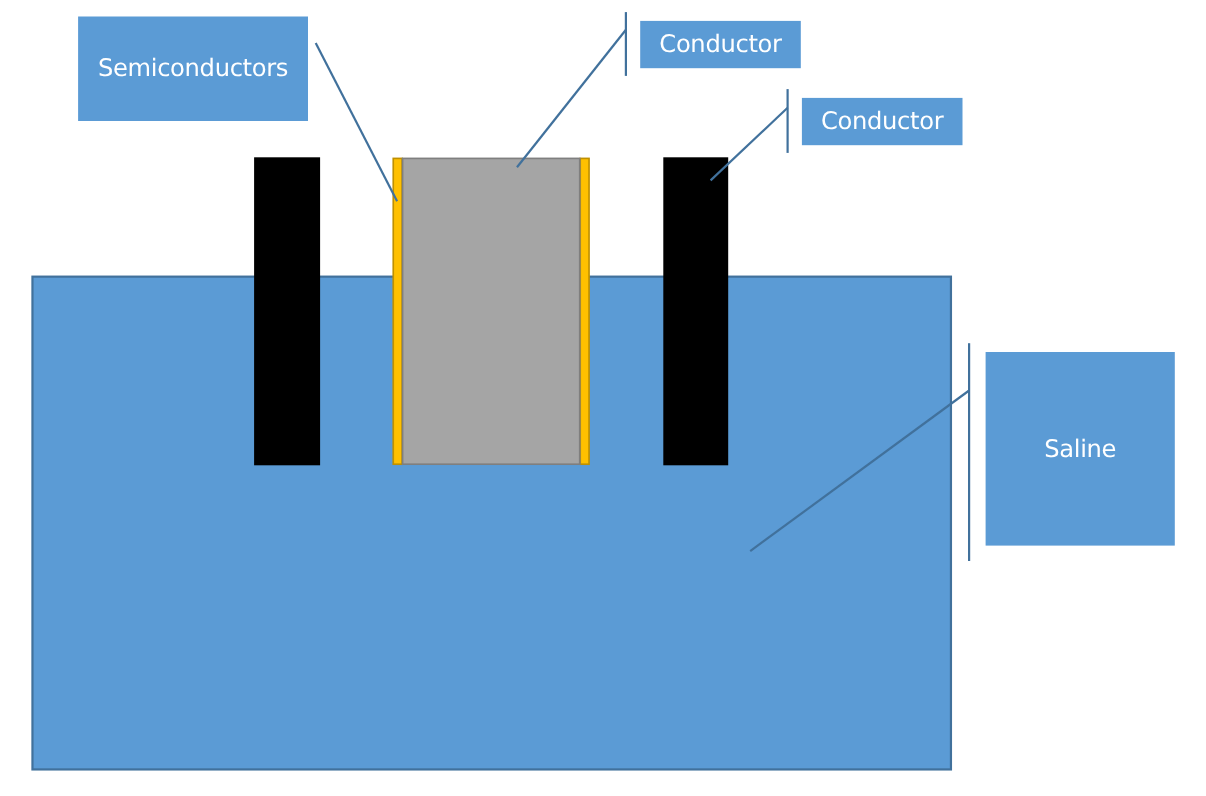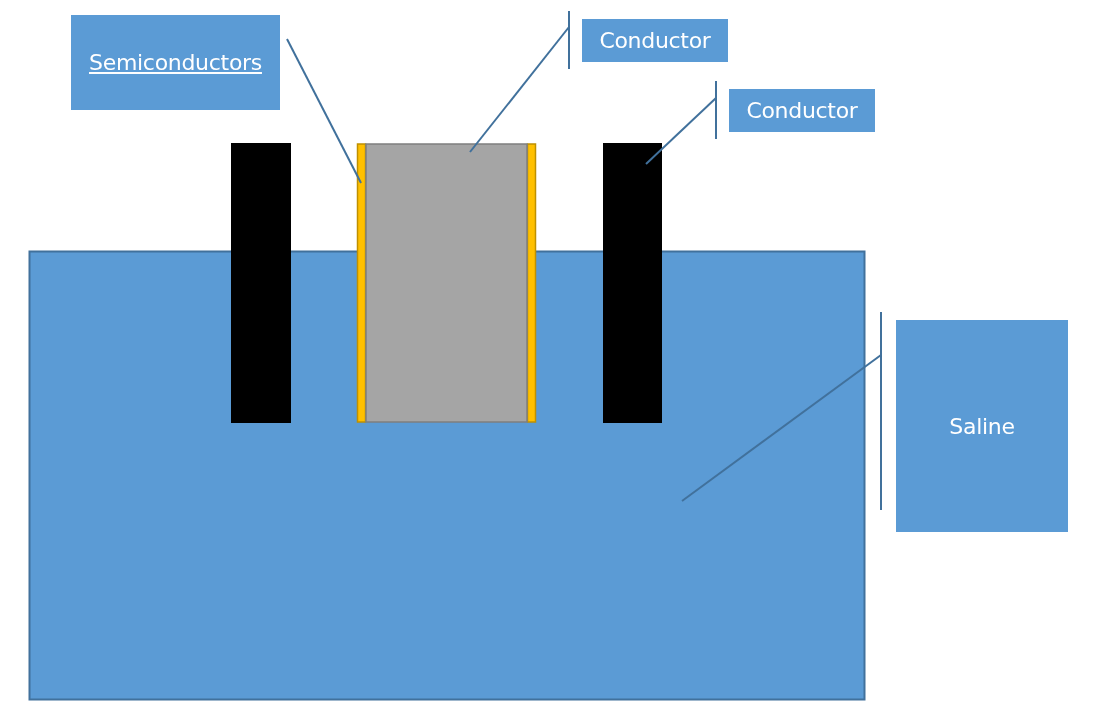--- a/index.html
+++ b/index.html
@@ -28,21 +28,21 @@
       display: flex;
       align-items: center;
       justify-content: center;
       font-family: "DejaVu Sans", sans-serif;
       font-size: 22px;
       letter-spacing: -0.3px;
     }
     #box-semiconductors { left: 71px;  top: 15px;  width: 209px; height: 95px; }
     #box-conductor-1    { left: 582px; top: 19px;  width: 146px; height: 43px; }
     #box-conductor-2    { left: 729px; top: 89px;  width: 146px; height: 43px; }
-    #box-saline         { left: 896px; top: 320px; width: 172px; height: 212px; }
+    #box-saline         { left: 896px; top: 320px; width: 172px; height: 176px; }
   </style>
 </head>
 <body style="background: rgb(255, 255, 255);">
 
 <svg id="diagram" width="1096" height="724" viewBox="0 0 1096 724" xmlns="http://www.w3.org/2000/svg">
 
   <rect id="saline-rect" x="29.5" y="251.5" width="835" height="448" stroke-width="2" fill="#5b9bd5" stroke="#41719c"></rect>
 
   <rect id="left-electrode" x="231" y="143" width="60" height="280" fill="#000000"></rect>
 
@@ -58,21 +58,21 @@
   <line id="leader-c1-bar" x1="569" y1="11" x2="569" y2="69" stroke-width="2" stroke="#41719c"></line>
   <line id="leader-c1" x1="569" y1="27" x2="470" y2="152" stroke-width="2" stroke="#41719c"></line>
 
   <line id="leader-c2-bar" x1="716" y1="81" x2="716" y2="139" stroke-width="2" stroke="#41719c"></line>
   <line id="leader-c2" x1="716" y1="98" x2="646" y2="164" stroke-width="2" stroke="#41719c"></line>
 
   <line id="leader-saline-bar" x1="881" y1="312" x2="881" y2="510" stroke-width="2" stroke="#41719c"></line>
   <line id="leader-saline" x1="881" y1="355" x2="682" y2="501" stroke-width="2" stroke="#41719c"></line>
 </svg>
 
-<div class="callout-box" id="box-semiconductors" style="background: rgb(91, 155, 213); color: rgb(255, 255, 255); text-decoration: underline;">
+<div class="callout-box" id="box-semiconductors" style="background: rgb(91, 155, 213); color: rgb(255, 255, 255);">
   <span>Semiconductors</span>
 </div>
 <div class="callout-box" id="box-conductor-1" style="background: rgb(91, 155, 213); color: rgb(255, 255, 255);">
   <span>Conductor</span>
 </div>
 <div class="callout-box" id="box-conductor-2" style="background: rgb(91, 155, 213); color: rgb(255, 255, 255);">
   <span>Conductor</span>
 </div>
 <div class="callout-box" id="box-saline" style="background: rgb(91, 155, 213); color: rgb(255, 255, 255);">
   <span>Saline</span>

